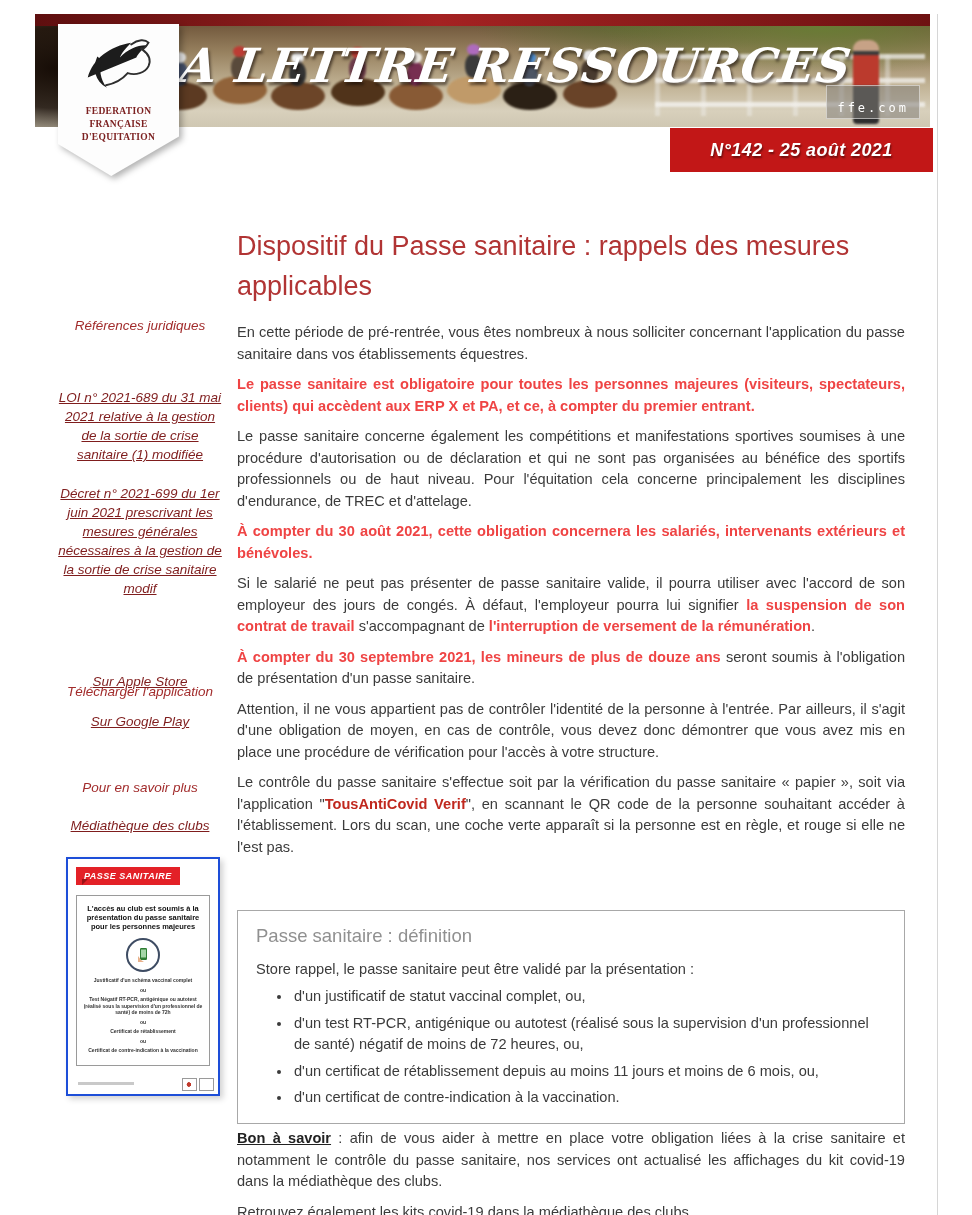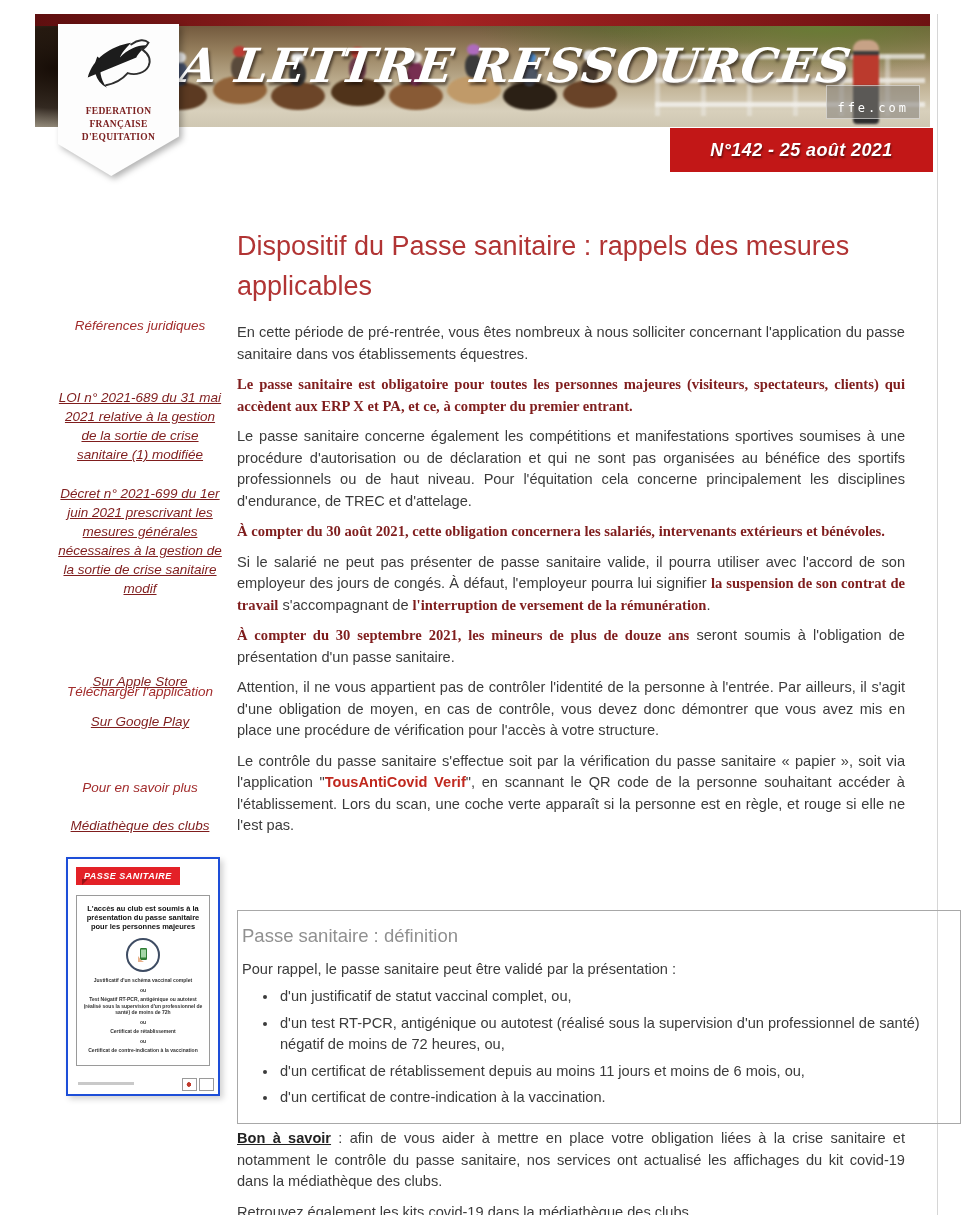--- a/index.html
+++ b/index.html
@@ -77,26 +77,26 @@
   .poster-footnote{position:absolute;left:10px;bottom:9px;width:56px;height:3px;background:#c9c9c9;}
   .poster-logos{position:absolute;right:4px;bottom:3px;display:flex;gap:2px;}
   .poster-logo{width:13px;height:11px;border:1px solid #9a9a9a;background:#fff;}
   .poster-logo.mark{background:radial-gradient(circle at 45% 50%, #c0392b 0 2px, #fff 2.5px);}
 
   
   .main{position:absolute;left:237px;top:226px;width:668px;font-size:14.6px;line-height:21.5px;text-align:justify;}
   h1.title{font-size:27px;line-height:40px;color:#b13434;font-weight:400;margin:0 0 16px 0;text-align:left;}
   .para{margin:0 0 9px 0;}
   .seg-n{font-weight:400;}
-  .seg-b{font-weight:700;color:#7f1d1d;font-family:Liberation Serif, serif;}
+  .seg-b{font-weight:700;color:#ef4444;}
   .seg-r{font-weight:700;color:#c0281e;}
   .seg-bu{font-weight:700;color:#222;text-decoration:underline;}
 
-  .defbox{position:absolute;left:237px;top:910px;width:724px;height:214px;border:1px solid #a8a8a8;
-      box-sizing:border-box;padding:14px 4px;font-size:14.6px;line-height:21.5px;}
+  .defbox{position:absolute;left:237px;top:910px;width:668px;height:214px;border:1px solid #a8a8a8;
+      box-sizing:border-box;padding:14px 18px;font-size:14.6px;line-height:21.5px;}
   .defbox-title{color:#909090;font-size:18.5px;margin:0 0 12px;font-weight:400;}
   .defbox-intro{margin:0 0 6px;}
   .defbox ul{margin:0;padding:0 0 0 36px;}
   .defbox li{margin:0 0 5px;padding-left:2px;}
 
   .afterbox{position:absolute;left:237px;top:1128px;width:668px;font-size:14.6px;line-height:21.5px;text-align:justify;}
 </style>
 </head>
 <body>
 
@@ -193,21 +193,21 @@
         <p class="para"><span class="seg-b">À compter du 30 août 2021, cette obligation concernera les salariés, intervenants extérieurs et bénévoles.</span></p>
         <p class="para"><span class="seg-n">Si le salarié ne peut pas présenter de passe sanitaire valide, il pourra utiliser avec l'accord de son employeur des jours de congés. À défaut, l'employeur pourra lui signifier </span><span class="seg-b">la suspension de son contrat de travail</span><span class="seg-n"> s'accompagnant de </span><span class="seg-b">l'interruption de versement de la rémunération</span><span class="seg-n">.</span></p>
         <p class="para"><span class="seg-b">À compter du 30 septembre 2021, les mineurs de plus de douze ans</span><span class="seg-n"> seront soumis à l'obligation de présentation d'un passe sanitaire.</span></p>
         <p class="para"><span class="seg-n">Attention, il ne vous appartient pas de contrôler l'identité de la personne à l'entrée. Par ailleurs, il s'agit d'une obligation de moyen, en cas de contrôle, vous devez donc démontrer que vous avez mis en place une procédure de vérification pour l'accès à votre structure.</span></p>
         <p class="para"><span class="seg-n">Le contrôle du passe sanitaire s'effectue soit par la vérification du passe sanitaire « papier », soit via l'application "</span><span class="seg-r">TousAntiCovid Verif</span><span class="seg-n">", en scannant le QR code de la personne souhaitant accéder à l'établissement. Lors du scan, une coche verte apparaît si la personne est en règle, et rouge si elle ne l'est pas.</span></p>
       </div>
   </div>
 
   <div class="defbox">
     <div class="defbox-title">Passe sanitaire : définition</div>
-    <p class="defbox-intro">Pour rappel, le passe sanitaire peut être validé par la présentation :</p>
+    <p class="defbox-intro">Store rappel, le passe sanitaire peut être validé par la présentation :</p>
     <ul>
         <li>d'un justificatif de statut vaccinal complet, ou,</li>
         <li>d'un test RT-PCR, antigénique ou autotest (réalisé sous la supervision d'un professionnel de santé) négatif de moins de 72 heures, ou,</li>
         <li>d'un certificat de rétablissement depuis au moins 11 jours et moins de 6 mois, ou,</li>
         <li>d'un certificat de contre-indication à la vaccination.</li>
       </ul>
   </div>
 
   <div class="afterbox">
       <p class="para"><span class="seg-bu">Bon à savoir</span><span class="seg-n"> : afin de vous aider à mettre en place votre obligation liées à la crise sanitaire et notamment le contrôle du passe sanitaire, nos services ont actualisé les affichages du kit covid-19 dans la médiathèque des clubs.</span></p>

